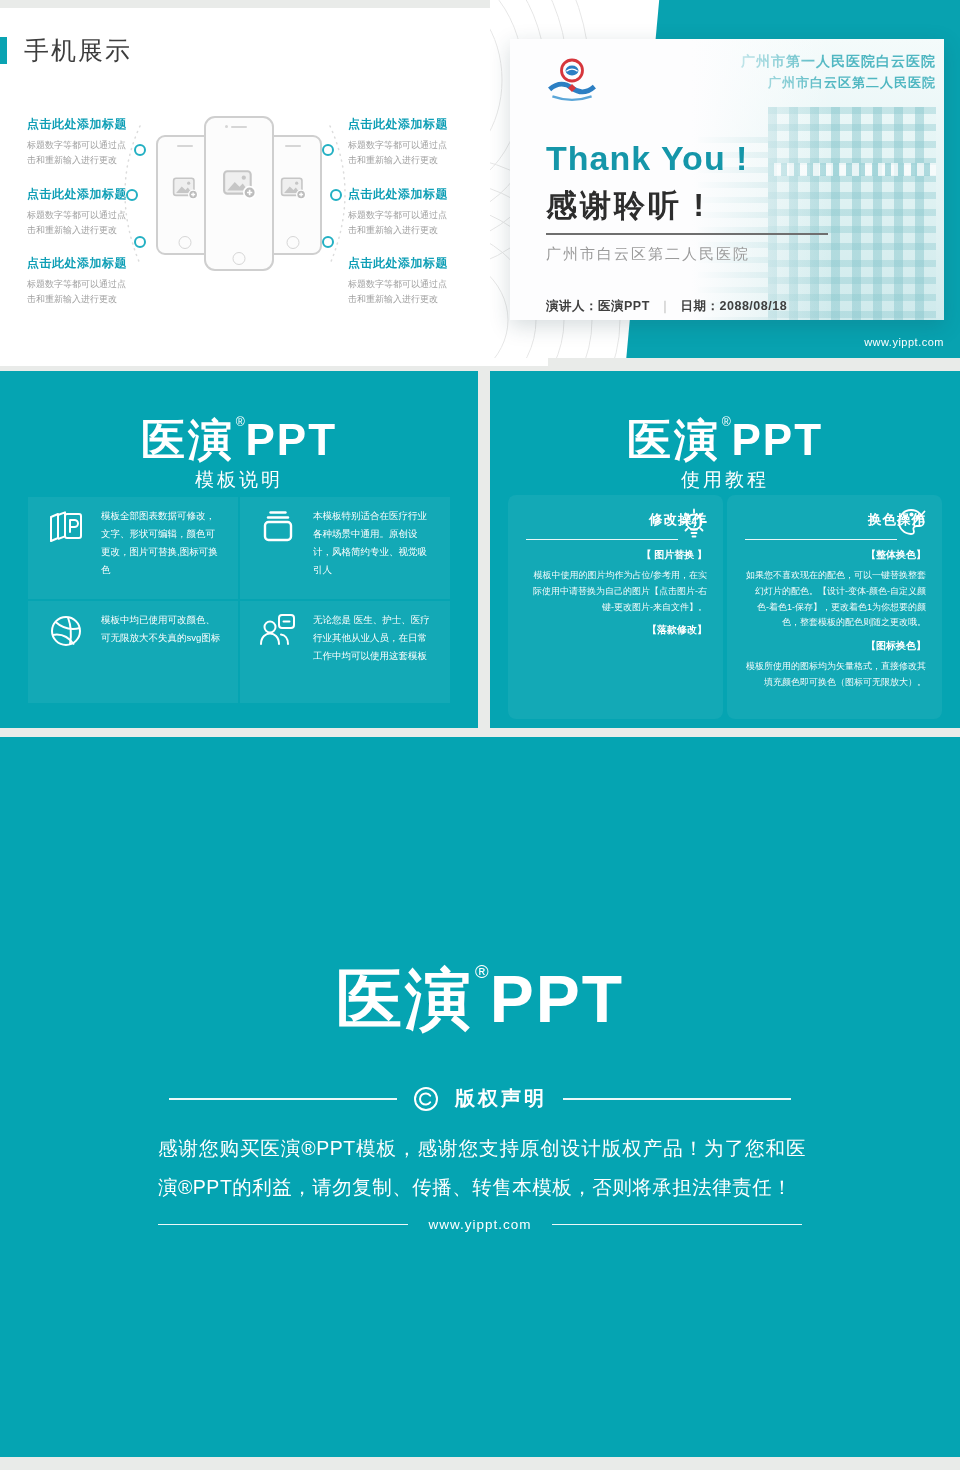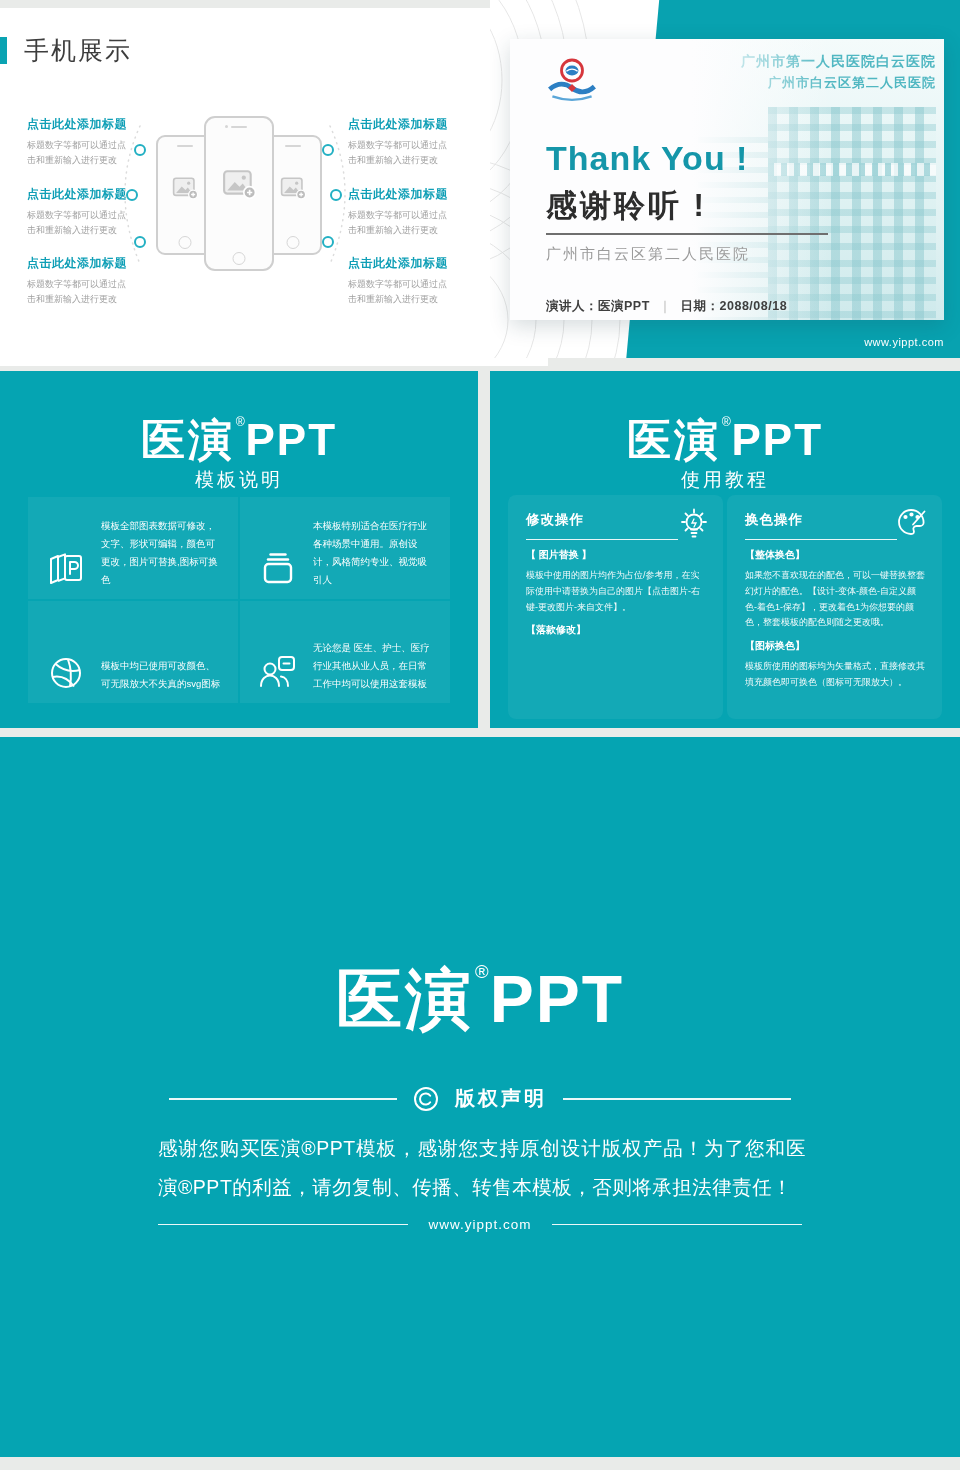--- a/index.html
+++ b/index.html
@@ -66,28 +66,28 @@
   .brand{position:absolute;left:0;width:100%;text-align:center;color:#fff;white-space:nowrap;}
   .brand .cn{font-weight:900;letter-spacing:3px;}
   .brand .reg{font-size:.28em;vertical-align:top;position:relative;top:.35em;margin:0 .06em;}
   .brand .en{font-weight:800;letter-spacing:2px;}
   .slide-brand{top:40px;font-size:44px;}
   .teal-sub{position:absolute;left:0;top:96px;width:100%;text-align:center;color:#fff;font-size:19px;letter-spacing:3px;}
 
   
   .slide-c{left:0;top:371px;width:478px;height:357px;}
   .sc-grid{position:absolute;left:28px;top:126px;width:422px;height:206px;display:grid;grid-template-columns:1fr 1fr;grid-template-rows:1fr 1fr;gap:2px;}
-  .sc-cell{background:rgba(255,255,255,.06);border-radius:0;display:flex;align-items:flex-end;gap:15px;padding:10px 14px 10px 18px;box-sizing:border-box;}
+  .sc-cell{background:rgba(255,255,255,.06);border-radius:0;display:flex;align-items:flex-start;gap:15px;padding:10px 14px 10px 18px;box-sizing:border-box;}
   .sc-cell svg{flex-shrink:0;}
   .sc-text{font-size:9.5px;color:#ffffff;line-height:1.9;font-weight:500;}
 
   
   .slide-d{left:490px;top:371px;width:470px;height:357px;}
   .sd-grid{position:absolute;left:18px;top:124px;width:434px;height:222px;display:grid;grid-template-columns:1fr 1fr;gap:4px;}
-  .sd-panel{position:relative;background:rgba(255,255,255,.06);border-radius:8px;padding:16px 16px 28px 18px;box-sizing:border-box;}
+  .sd-panel{position:relative;background:rgba(255,255,255,.06);border-radius:8px;padding:16px 16px 28px 18px;box-sizing:border-box;text-align:right;}
   .sd-title{font-size:13.5px;font-weight:bold;color:#fff;letter-spacing:1px;}
   .sd-rule{width:152px;height:1px;background:rgba(255,255,255,.9);margin-top:10px;}
   .sd-icon{position:absolute;right:14px;top:12px;}
   .sd-label{margin-top:8px;font-size:10px;font-weight:bold;color:#fff;}
   .sd-body{margin-top:6px;font-size:9px;color:rgba(255,255,255,.95);line-height:1.75;}
 
   
   .block-e{left:0;top:737px;width:960px;height:720px;background:#05a4b2;}
   .be-brand{top:218px;font-size:66px;}
   .be-row{position:absolute;left:0;width:100%;display:flex;align-items:center;justify-content:center;color:#fff;}

